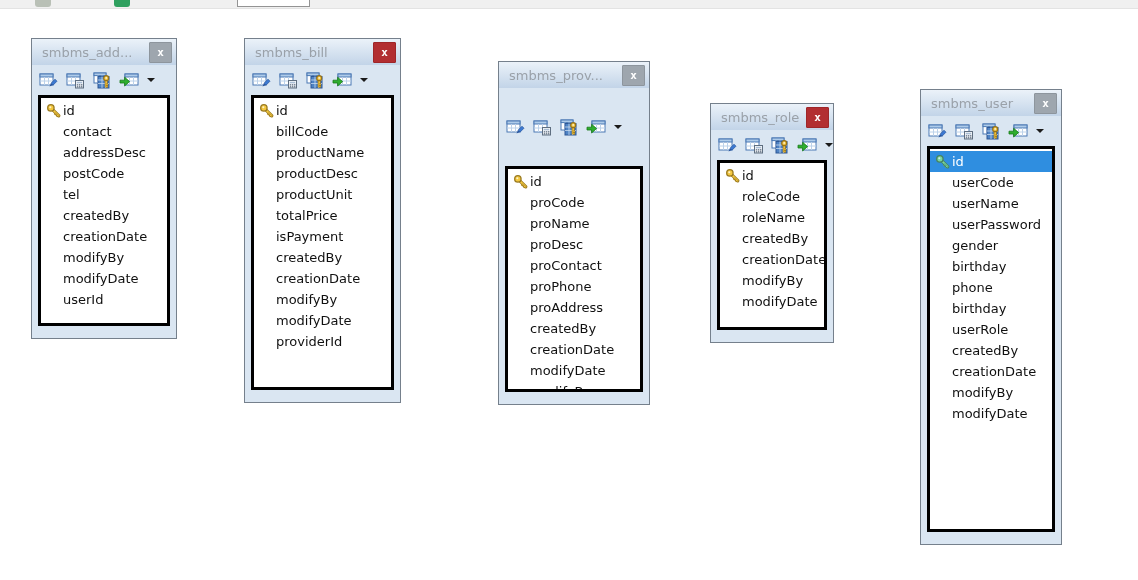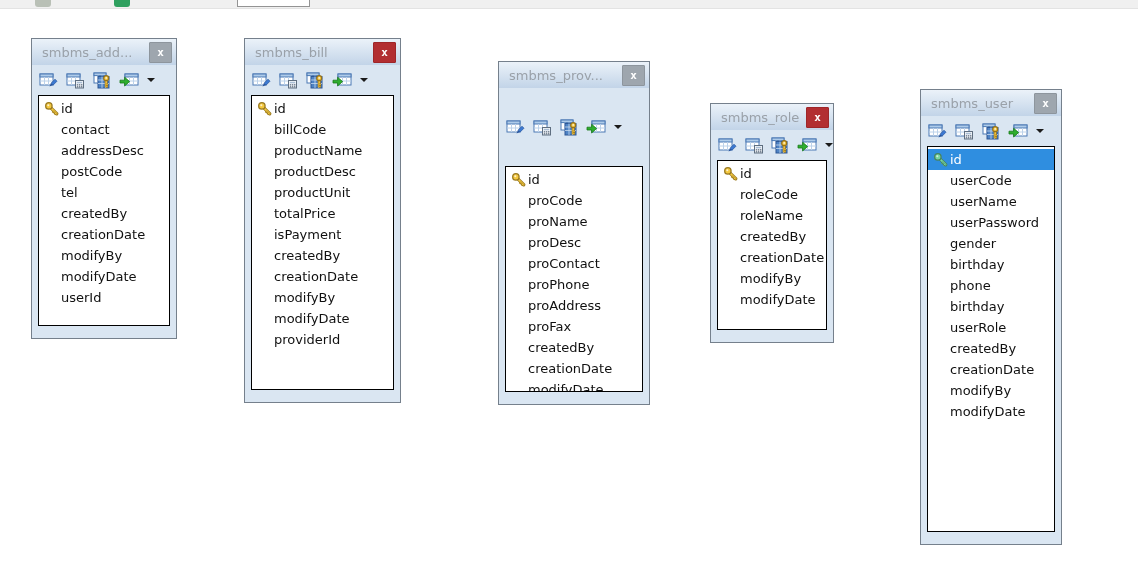--- a/index.html
+++ b/index.html
@@ -33,21 +33,21 @@
     font-family:"DejaVu Sans Mono","Liberation Mono",monospace;
   }
   .closebtn.gray{background:#9ea6ae;border:1px solid #8d959d}
   .closebtn.red{background:#b22e31;border:1px solid #9e2629}
 
   .toolbar{flex:0 0 30px;height:30px;display:flex;align-items:center;padding-left:6px;gap:6px}
   .tbtn{width:21px;height:18px;display:inline-flex;align-items:center;justify-content:center}
   .caret{width:0;height:0;border-left:4px solid transparent;border-right:4px solid transparent;border-top:4px solid #1b1b1b;margin-left:1px}
 
   .fieldbox{
-    flex:1;margin:0 6px 12px;background:#fff;border:1px solid #000000;
+    flex:1;margin:0 6px 12px;background:#fff;border:3px solid #000000;
     overflow:hidden;padding-top:2px;box-sizing:border-box;
   }
   .frow{height:21px;display:flex;align-items:center;padding-left:3px}
   .frow.selected{background:#2f8ee0}
   .frow.selected .fname{color:#fff}
   .frow.selected .keysvg{filter:hue-rotate(85deg) saturate(.55) brightness(.95)}
   .keyslot{width:19px;height:16px;flex:0 0 19px;display:inline-flex;align-items:center;justify-content:center}
   .fname{font-size:13px;color:#101010;white-space:nowrap}
 </style>
 </head>
@@ -462,26 +462,20 @@
     <span class="fname">proPhone</span>
   </div>
 
   <div class="frow">
     <span class="keyslot nokey">
       
     </span>
     <span class="fname">proAddress</span>
   </div>
 
-  <div class="frow">
-    <span class="keyslot nokey">
-      
-    </span>
-    <span class="fname">proFax</span>
-  </div>
 
   <div class="frow">
     <span class="keyslot nokey">
       
     </span>
     <span class="fname">createdBy</span>
   </div>
 
   <div class="frow">
     <span class="keyslot nokey">

